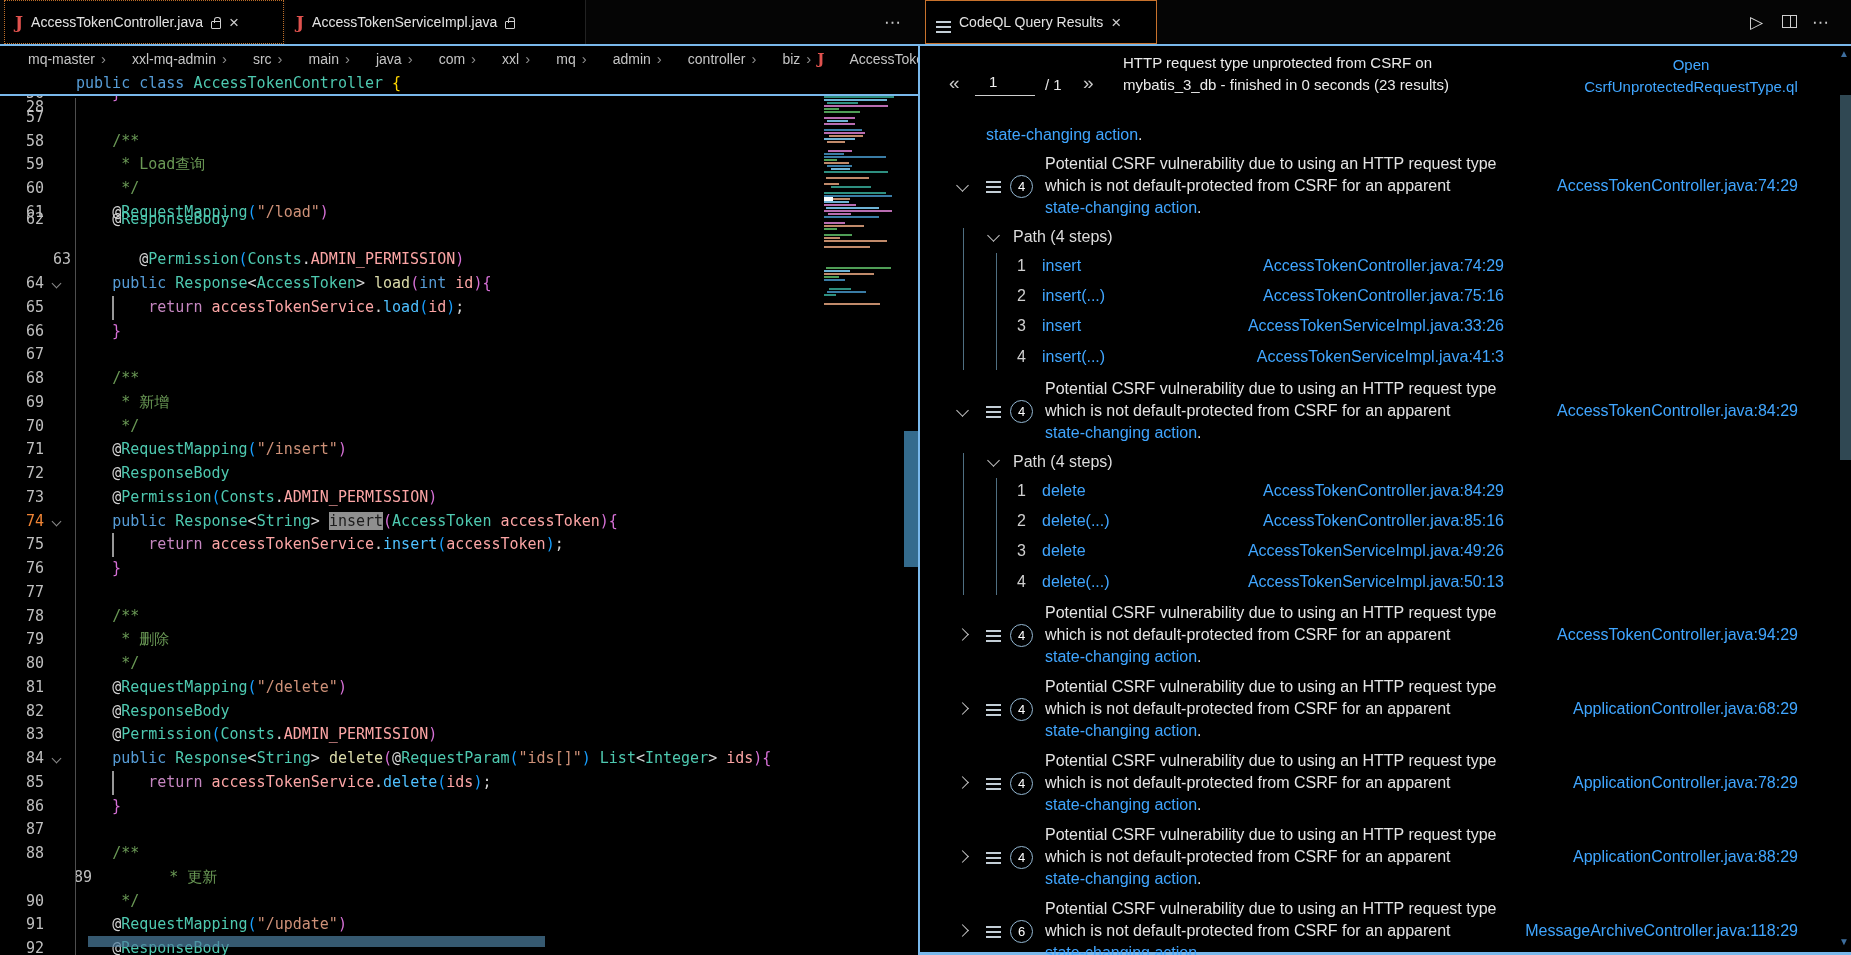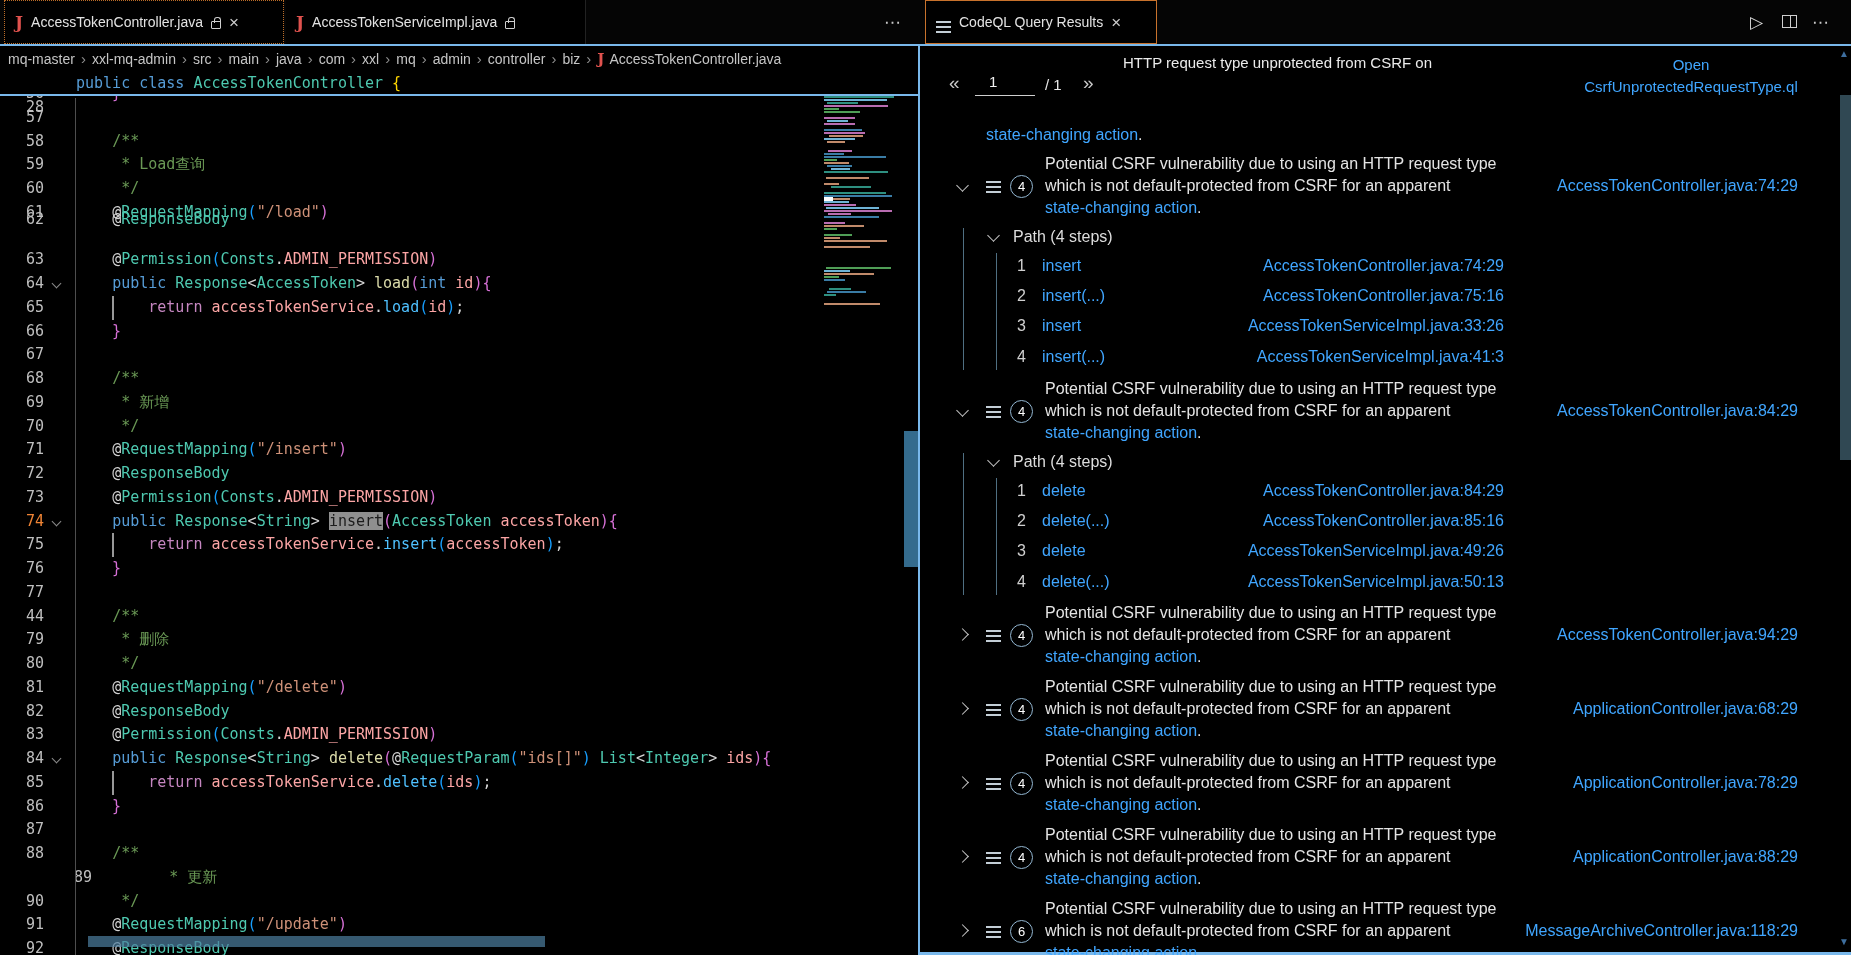--- a/index.html
+++ b/index.html
@@ -24,21 +24,21 @@
   .run-glyph { position:absolute; color:#d6d6d6; font-size:17px; cursor:pointer; }
   .split-icon { position:absolute; width:15px; height:13px; border:1px solid #cfcfcf; cursor:pointer; }
   .split-icon::after { content:""; position:absolute; left:6.5px; top:0; width:1px; height:11px; background:#cfcfcf; }
 
   .hline-blue { position:absolute; background:#79b8eb; }
   .vline-blue { position:absolute; background:#79b8eb; }
 
   
   .breadcrumb { position:absolute; left:0; top:46px; width:918px; height:25px; display:flex;
                 align-items:center; padding-left:8px; color:#c5c5c5; font-size:14px; white-space:nowrap; overflow:hidden; }
-  .crumb { cursor:pointer; }
+  .crumb { cursor:pointer;margin-left:20px; }
   .crumb-sep { color:#8f8f8f; margin:0 6px; font-size:15px; }
   .breadcrumb .jicon { font-family:"DejaVu Serif", serif; font-weight:bold; color:#e0524e; font-size:15px; margin-right:5px; }
 
   
   .code-line { position:absolute; left:0; width:920px; height:24px;
                font:15px/23.75px "DejaVu Sans Mono", monospace; white-space:pre; }
   .gut-num { position:absolute; left:0; width:44px; text-align:right; color:#bfbfbf; }
   .gut-num.active { color:#ef8435; }
   .fold-chev { position:absolute; left:53px; top:8px; width:7px; height:7px;
                border-left:1.4px solid #8a8a8a; border-bottom:1.4px solid #8a8a8a; transform:rotate(-45deg); cursor:pointer; }
@@ -144,36 +144,36 @@
 
   <div id="code-area">
       <div class="indent-guide" style="left: 75px; top: 98px; height: 857px;"></div>
       <div class="code-line" style="top: 82px;"><span class="gut-num">56</span><span class="ltext"><span class="sg-b2">    }</span></span></div>
       <div class="code-line" style="top: 105.75px;"><span class="gut-num">57</span><span class="ltext"></span></div>
       <div class="code-line" style="top: 129.5px;"><span class="gut-num">58</span><span class="ltext"><span class="sg-p">    </span><span class="sg-c">/**</span></span></div>
       <div class="code-line" style="top: 153.25px;"><span class="gut-num">59</span><span class="ltext"><span class="sg-p">     </span><span class="sg-c">* Load查询</span></span></div>
       <div class="code-line" style="top: 177px;"><span class="gut-num">60</span><span class="ltext"><span class="sg-p">     </span><span class="sg-c">*/</span></span></div>
       <div class="code-line" style="top: 200.75px;"><span class="gut-num">61</span><span class="ltext"><span class="sg-p">    </span><span class="sg-a">@</span><span class="sg-n">RequestMapping</span><span class="sg-b3">(</span><span class="sg-s">"/load"</span><span class="sg-b2">)</span></span></div>
       <div class="code-line" style="top: 208px;"><span class="gut-num">62</span><span class="ltext"><span class="sg-p">    </span><span class="sg-a">@</span><span class="sg-n">ResponseBody</span></span></div>
-      <div class="code-line" style="top: 248.25px;"><span class="gut-num">63</span><span class="ltext"><span class="sg-p">    </span><span class="sg-a">@</span><span class="sg-n">Permission</span><span class="sg-b3">(</span><span class="sg-t">Consts</span><span class="sg-p">.</span><span class="sg-o">ADMIN_PERMISSION</span><span class="sg-b2">)</span></span></div>
+      <div class="code-line" style="top: 248.25px; margin-left: 27px;"><span class="gut-num">63</span><span class="ltext"><span class="sg-p">    </span><span class="sg-a">@</span><span class="sg-n">Permission</span><span class="sg-b3">(</span><span class="sg-t">Consts</span><span class="sg-p">.</span><span class="sg-o">ADMIN_PERMISSION</span><span class="sg-b2">)</span></span></div>
       <div class="code-line" style="top: 272px;"><span class="gut-num">64</span><span class="fold-chev"></span><span class="ltext"><span class="sg-p">    </span><span class="sg-k">public</span><span class="sg-p"> </span><span class="sg-t">Response</span><span class="sg-p">&lt;</span><span class="sg-t">AccessToken</span><span class="sg-p">&gt; </span><span class="sg-m">load</span><span class="sg-b2">(</span><span class="sg-k">int</span><span class="sg-p"> </span><span class="sg-v">id</span><span class="sg-b2">){</span></span></div>
       <div class="code-line" style="top: 295.75px;"><span class="gut-num">65</span><span class="ltext"><span class="sg-p">        </span><span class="sg-r">return</span><span class="sg-p"> </span><span class="sg-v">accessTokenService</span><span class="sg-p">.</span><span class="sg-f">load</span><span class="sg-b3">(</span><span class="sg-v">id</span><span class="sg-b3">)</span><span class="sg-p">;</span></span></div>
       <div class="code-line" style="top: 319.5px;"><span class="gut-num">66</span><span class="ltext"><span class="sg-b2">    }</span></span></div>
       <div class="code-line" style="top: 343.25px;"><span class="gut-num">67</span><span class="ltext"></span></div>
       <div class="code-line" style="top: 367px;"><span class="gut-num">68</span><span class="ltext"><span class="sg-p">    </span><span class="sg-c">/**</span></span></div>
       <div class="code-line" style="top: 390.75px;"><span class="gut-num">69</span><span class="ltext"><span class="sg-p">     </span><span class="sg-c">* 新增</span></span></div>
       <div class="code-line" style="top: 414.5px;"><span class="gut-num">70</span><span class="ltext"><span class="sg-p">     </span><span class="sg-c">*/</span></span></div>
       <div class="code-line" style="top: 438.25px;"><span class="gut-num">71</span><span class="ltext"><span class="sg-p">    </span><span class="sg-a">@</span><span class="sg-n">RequestMapping</span><span class="sg-b3">(</span><span class="sg-s">"/insert"</span><span class="sg-b2">)</span></span></div>
       <div class="code-line" style="top: 462px;"><span class="gut-num">72</span><span class="ltext"><span class="sg-p">    </span><span class="sg-a">@</span><span class="sg-n">ResponseBody</span></span></div>
       <div class="code-line" style="top: 485.75px;"><span class="gut-num">73</span><span class="ltext"><span class="sg-p">    </span><span class="sg-a">@</span><span class="sg-n">Permission</span><span class="sg-b3">(</span><span class="sg-t">Consts</span><span class="sg-p">.</span><span class="sg-o">ADMIN_PERMISSION</span><span class="sg-b2">)</span></span></div>
       <div class="code-line" style="top: 509.5px;"><span class="gut-num active">74</span><span class="fold-chev"></span><span class="ltext"><span class="sg-p">    </span><span class="sg-k">public</span><span class="sg-p"> </span><span class="sg-t">Response</span><span class="sg-p">&lt;</span><span class="sg-t">String</span><span class="sg-p">&gt; </span><span class="sg-hl">insert</span><span class="sg-b2">(</span><span class="sg-t">AccessToken</span><span class="sg-p"> </span><span class="sg-v">accessToken</span><span class="sg-b2">){</span></span></div>
       <div class="code-line" style="top: 533.25px;"><span class="gut-num">75</span><span class="ltext"><span class="sg-p">        </span><span class="sg-r">return</span><span class="sg-p"> </span><span class="sg-v">accessTokenService</span><span class="sg-p">.</span><span class="sg-f">insert</span><span class="sg-b3">(</span><span class="sg-v">accessToken</span><span class="sg-b3">)</span><span class="sg-p">;</span></span></div>
       <div class="code-line" style="top: 557px;"><span class="gut-num">76</span><span class="ltext"><span class="sg-b2">    }</span></span></div>
       <div class="code-line" style="top: 580.75px;"><span class="gut-num">77</span><span class="ltext"></span></div>
-      <div class="code-line" style="top: 604.5px;"><span class="gut-num">44</span><span class="ltext"><span class="sg-p">    </span><span class="sg-c">/**</span></span></div>
+      <div class="code-line" style="top: 604.5px;"><span class="gut-num">78</span><span class="ltext"><span class="sg-p">    </span><span class="sg-c">/**</span></span></div>
       <div class="code-line" style="top: 628.25px;"><span class="gut-num">79</span><span class="ltext"><span class="sg-p">     </span><span class="sg-c">* 删除</span></span></div>
       <div class="code-line" style="top: 652px;"><span class="gut-num">80</span><span class="ltext"><span class="sg-p">     </span><span class="sg-c">*/</span></span></div>
       <div class="code-line" style="top: 675.75px;"><span class="gut-num">81</span><span class="ltext"><span class="sg-p">    </span><span class="sg-a">@</span><span class="sg-n">RequestMapping</span><span class="sg-b3">(</span><span class="sg-s">"/delete"</span><span class="sg-b2">)</span></span></div>
       <div class="code-line" style="top: 699.5px;"><span class="gut-num">82</span><span class="ltext"><span class="sg-p">    </span><span class="sg-a">@</span><span class="sg-n">ResponseBody</span></span></div>
       <div class="code-line" style="top: 723.25px;"><span class="gut-num">83</span><span class="ltext"><span class="sg-p">    </span><span class="sg-a">@</span><span class="sg-n">Permission</span><span class="sg-b3">(</span><span class="sg-t">Consts</span><span class="sg-p">.</span><span class="sg-o">ADMIN_PERMISSION</span><span class="sg-b2">)</span></span></div>
       <div class="code-line" style="top: 747px;"><span class="gut-num">84</span><span class="fold-chev"></span><span class="ltext"><span class="sg-p">    </span><span class="sg-k">public</span><span class="sg-p"> </span><span class="sg-t">Response</span><span class="sg-p">&lt;</span><span class="sg-t">String</span><span class="sg-p">&gt; </span><span class="sg-m">delete</span><span class="sg-b2">(</span><span class="sg-a">@</span><span class="sg-n">RequestParam</span><span class="sg-b3">(</span><span class="sg-s">"ids[]"</span><span class="sg-b3">)</span><span class="sg-p"> </span><span class="sg-t">List</span><span class="sg-p">&lt;</span><span class="sg-t">Integer</span><span class="sg-p">&gt; </span><span class="sg-v">ids</span><span class="sg-b2">){</span></span></div>
       <div class="code-line" style="top: 770.75px;"><span class="gut-num">85</span><span class="ltext"><span class="sg-p">        </span><span class="sg-r">return</span><span class="sg-p"> </span><span class="sg-v">accessTokenService</span><span class="sg-p">.</span><span class="sg-f">delete</span><span class="sg-b3">(</span><span class="sg-v">ids</span><span class="sg-b3">)</span><span class="sg-p">;</span></span></div>
       <div class="code-line" style="top: 794.5px;"><span class="gut-num">86</span><span class="ltext"><span class="sg-b2">    }</span></span></div>
       <div class="code-line" style="top: 818.25px;"><span class="gut-num">87</span><span class="ltext"></span></div>
       <div class="code-line" style="top: 842px;"><span class="gut-num">88</span><span class="ltext"><span class="sg-p">    </span><span class="sg-c">/**</span></span></div>
@@ -258,20 +258,21 @@
   <div class="panel">
     <span class="pg-arrow" style="left:28px; top:26px;">«</span>
     <div class="pg-input">
       <span>1</span>
     </div>
     <span class="pg-total">/ 1</span>
     <span class="pg-arrow" style="left:162px; top:26px;">»</span>
 
     <div class="q-title">
       <div>HTTP request type unprotected from CSRF on</div>
+      <div>mybatis_3_db - finished in 0 seconds (23 results)</div>
     </div>
 
     <div class="open-link">
       <div>Open</div>
       <div>CsrfUnprotectedRequestType.ql</div>
     </div>
 
     <span class="panel-scroll-arrow" style="left:918px; top:2px;">▲</span>
     <span class="panel-scroll-arrow" style="left:918px; top:890px;">▼</span>
   </div>

